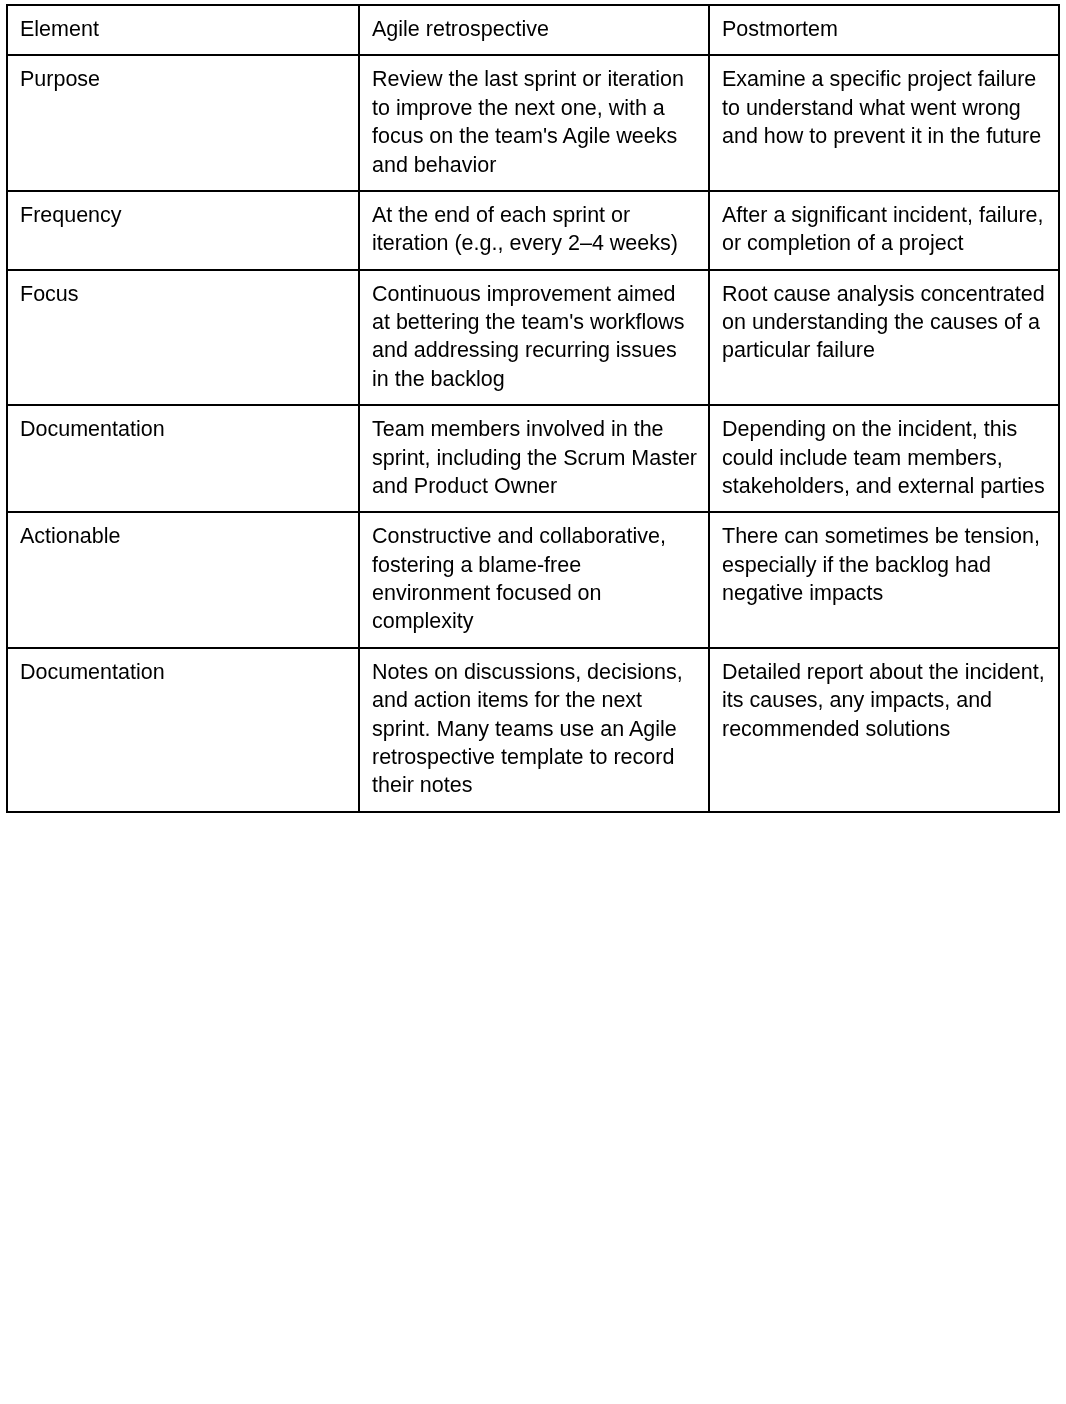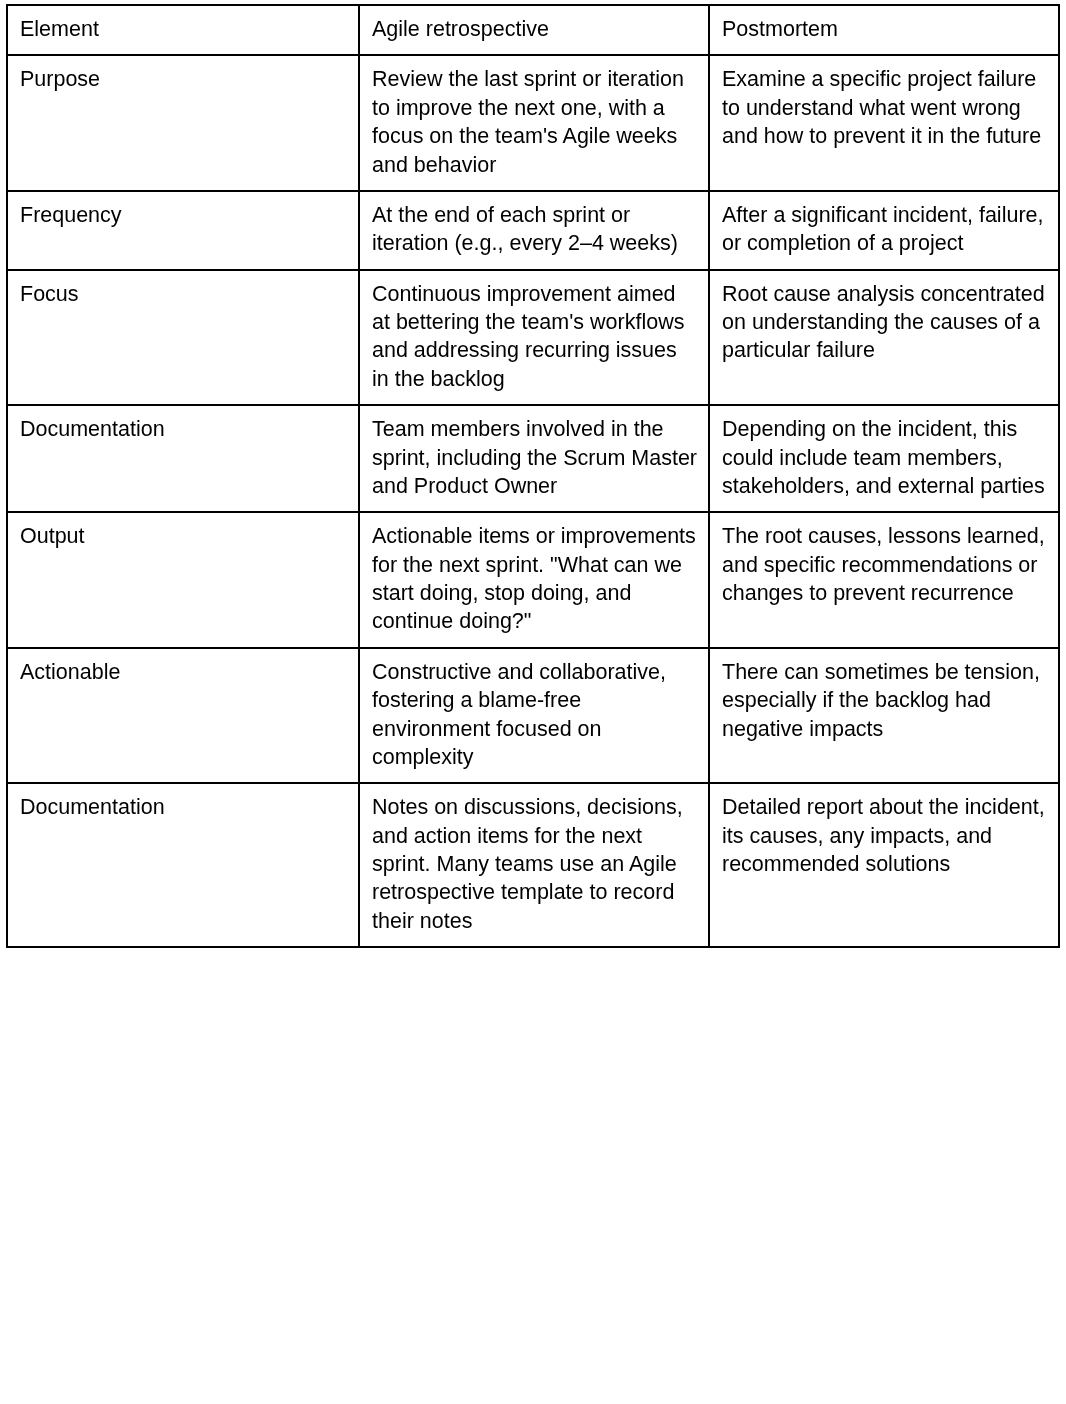--- a/index.html
+++ b/index.html
@@ -84,25 +84,20 @@
         <td class="row-label">Focus</td>
         <td class="cell">Continuous improvement aimed at bettering the team's workflows and addressing recurring issues in the backlog</td>
         <td class="cell">Root cause analysis concentrated on understanding the causes of a particular failure</td>
       </tr>
       <tr>
         <td class="row-label">Documentation</td>
         <td class="cell">Team members involved in the sprint, including the Scrum Master and Product Owner</td>
         <td class="cell">Depending on the incident, this could include team members, stakeholders, and external parties</td>
       </tr>
       <tr>
-        <td class="row-label">Output</td>
-        <td class="cell">Actionable items or improvements for the next sprint. "What can we start doing, stop doing, and continue doing?"</td>
-        <td class="cell">The root causes, lessons learned, and specific recommendations or changes to prevent recurrence</td>
-      </tr>
-      <tr>
         <td class="row-label">Actionable</td>
         <td class="cell">Constructive and collaborative, fostering a blame-free environment focused on complexity</td>
         <td class="cell">There can sometimes be tension, especially if the backlog had negative impacts</td>
       </tr>
       <tr>
         <td class="row-label">Documentation</td>
         <td class="cell">Notes on discussions, decisions, and action items for the next sprint. Many teams use an Agile retrospective template to record their notes</td>
         <td class="cell">Detailed report about the incident, its causes, any impacts, and recommended solutions</td>
       </tr>
     </tbody>

